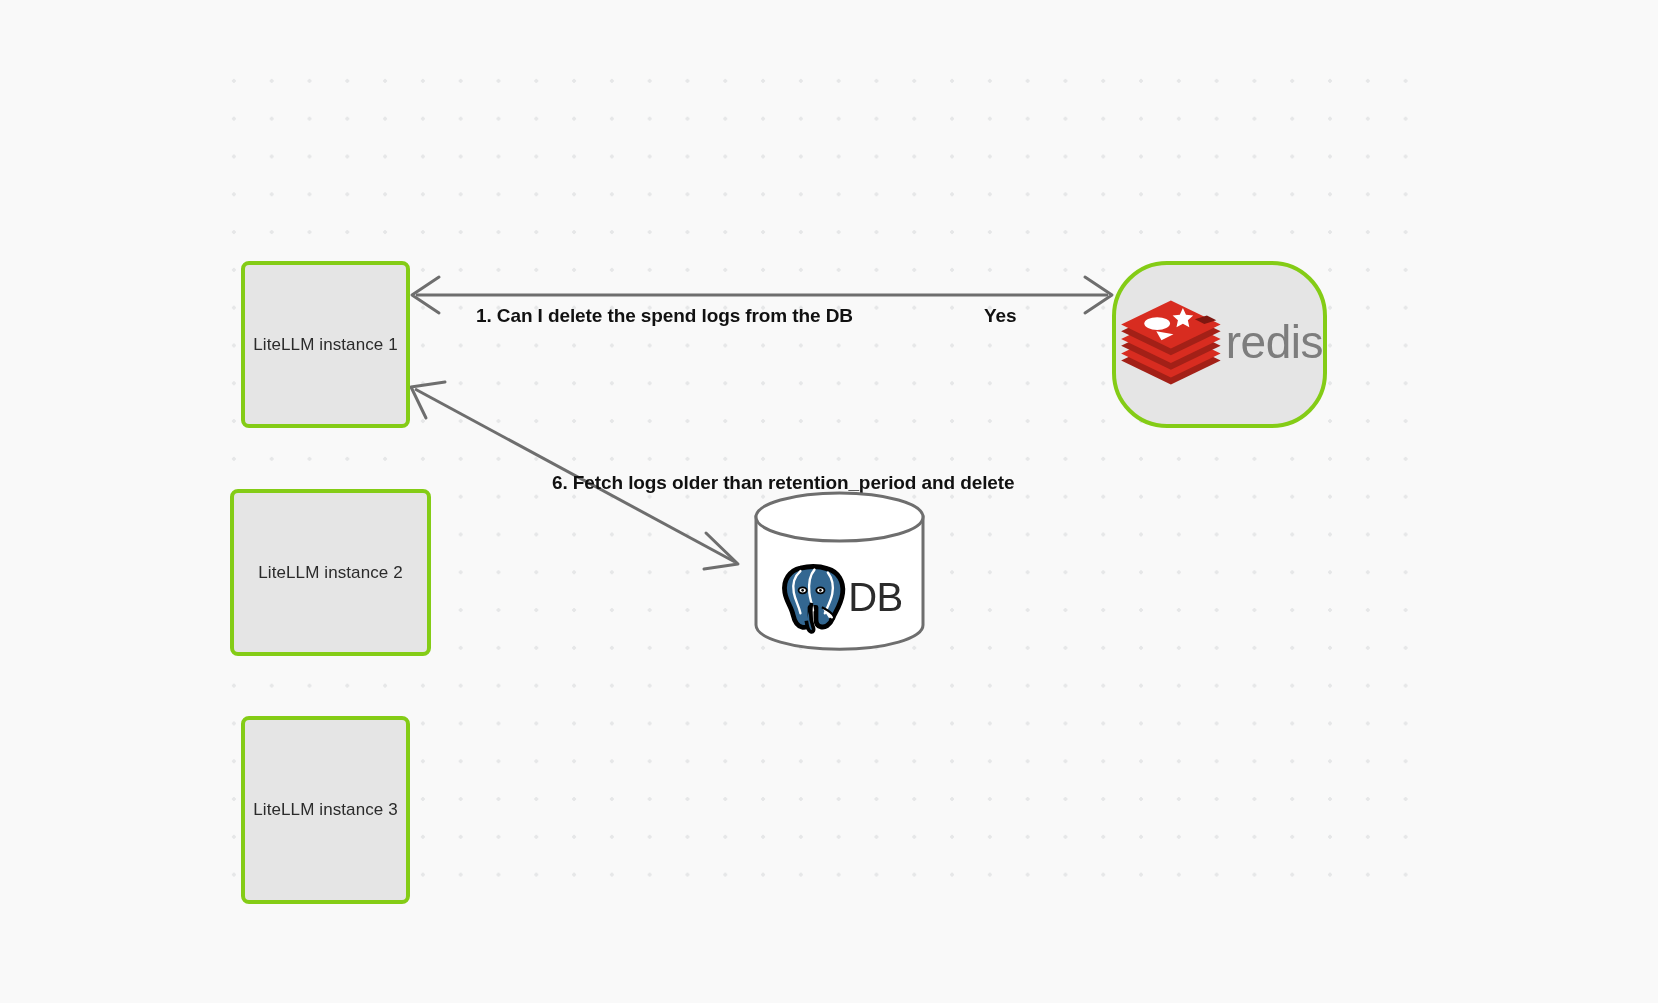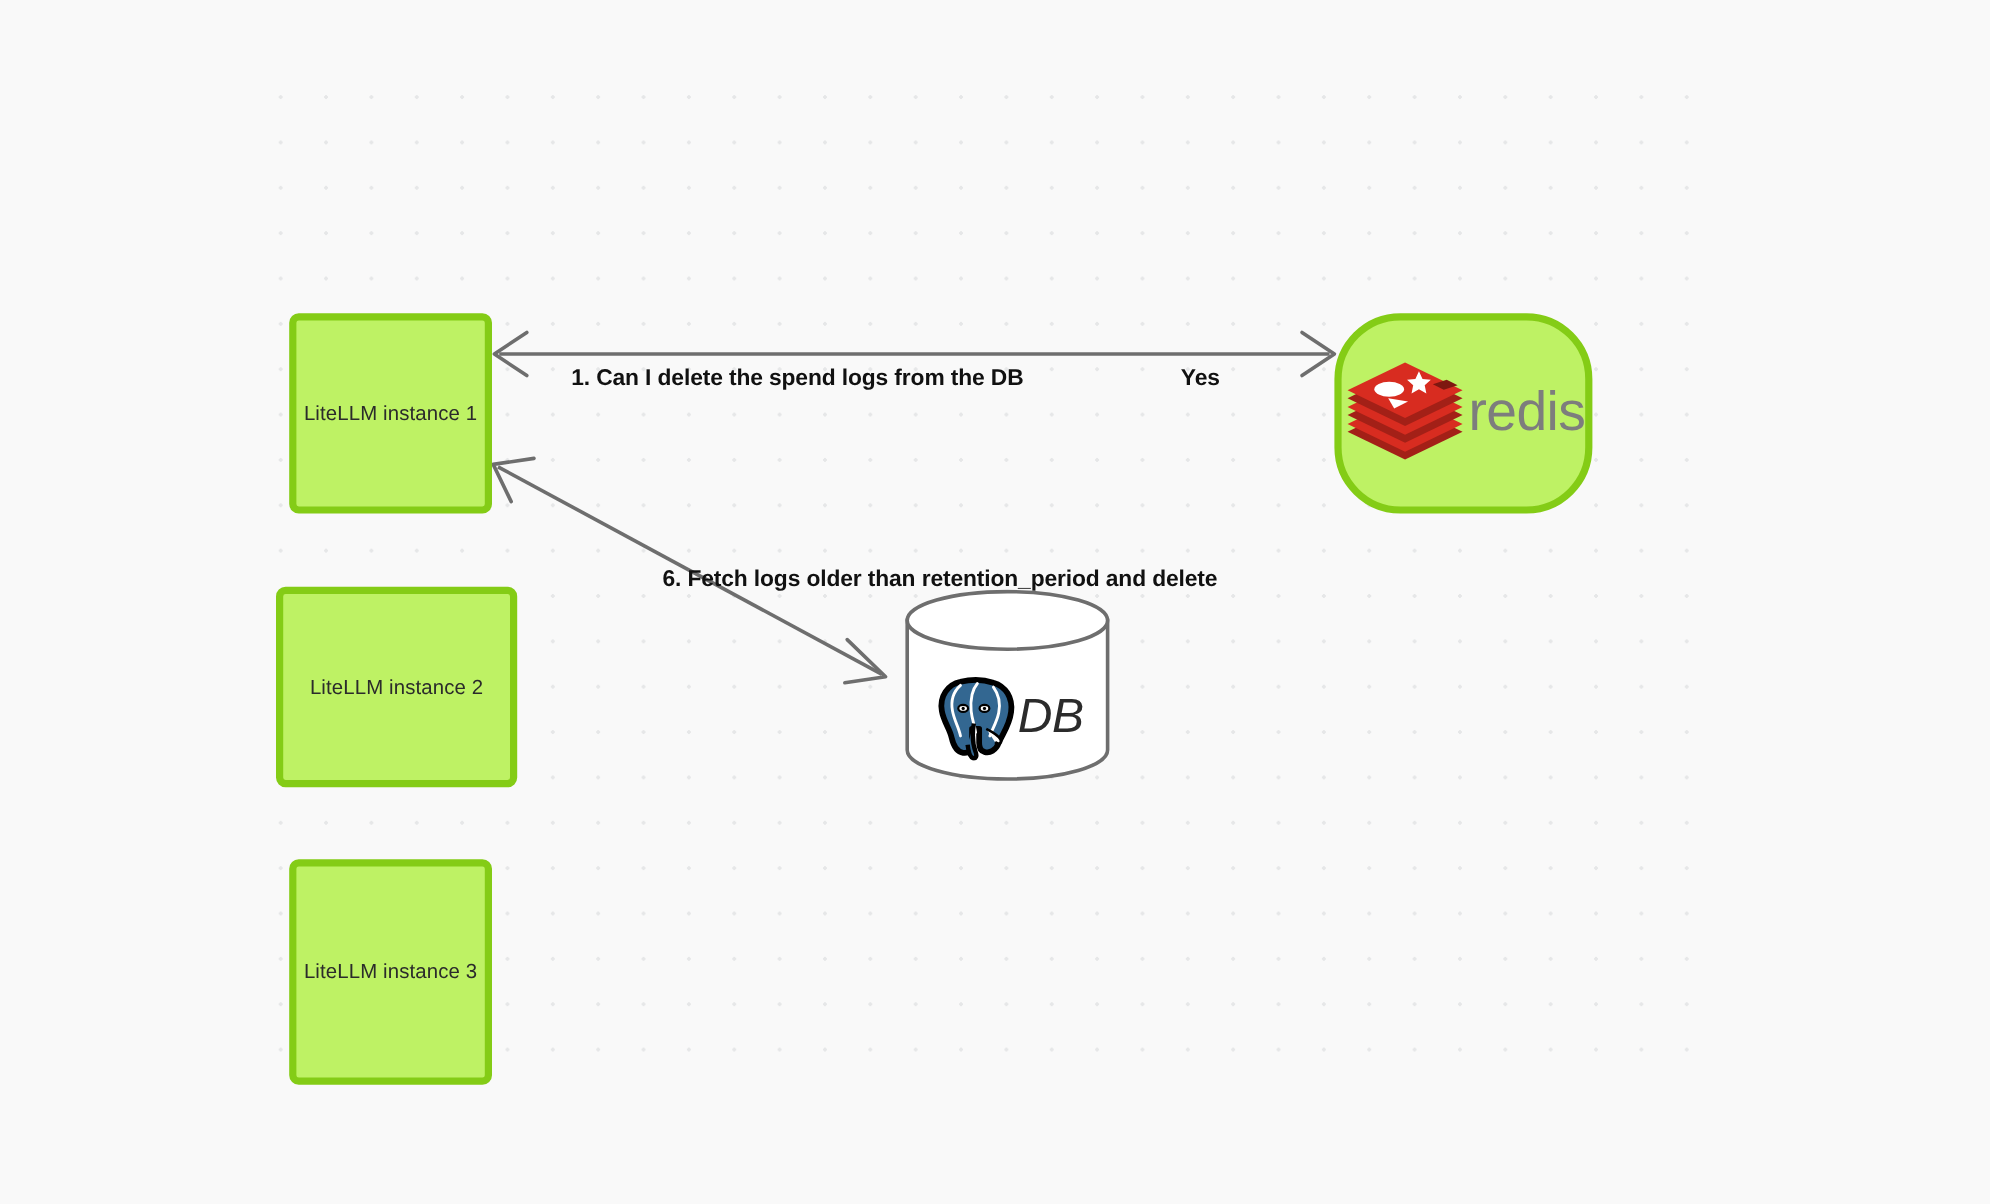--- a/index.html
+++ b/index.html
@@ -43,22 +43,22 @@
     top: 0;
     width: 1658px;
     height: 1003px;
     pointer-events: none;
   }
 
   
   .node {
     position: absolute;
     box-sizing: border-box;
-    background: #bef264;
-    border: 6px solid #84cc16;
+    background: #e5e5e5;
+    border: 4px solid #84cc16;
     display: flex;
     align-items: center;
     justify-content: center;
   }
   .node.rect {
     border-radius: 8px;
   }
   .node-label {
     font-size: 17px;
     color: #2b2b2b;
@@ -87,21 +87,20 @@
     display: block;
   }
 
   
   #node-postgres {
     position: absolute;
     left: 753px;
     top: 491px;
     width: 173px;
     height: 160px;
-    font-style: italic;
   }
   #cyl-svg {
     position: absolute;
     left: 0; top: 0;
     width: 173px;
     height: 160px;
   }
   #pg-content {
     position: absolute;
     left: 0;

